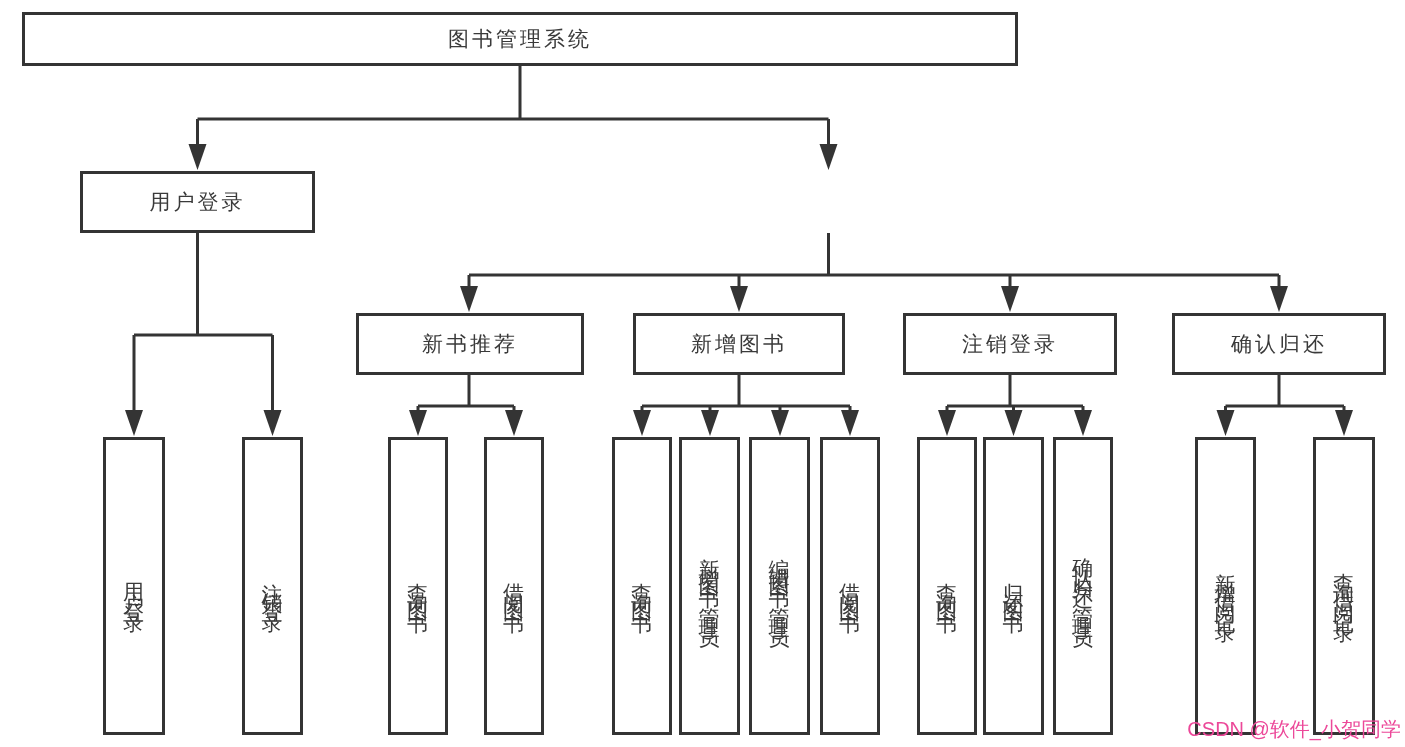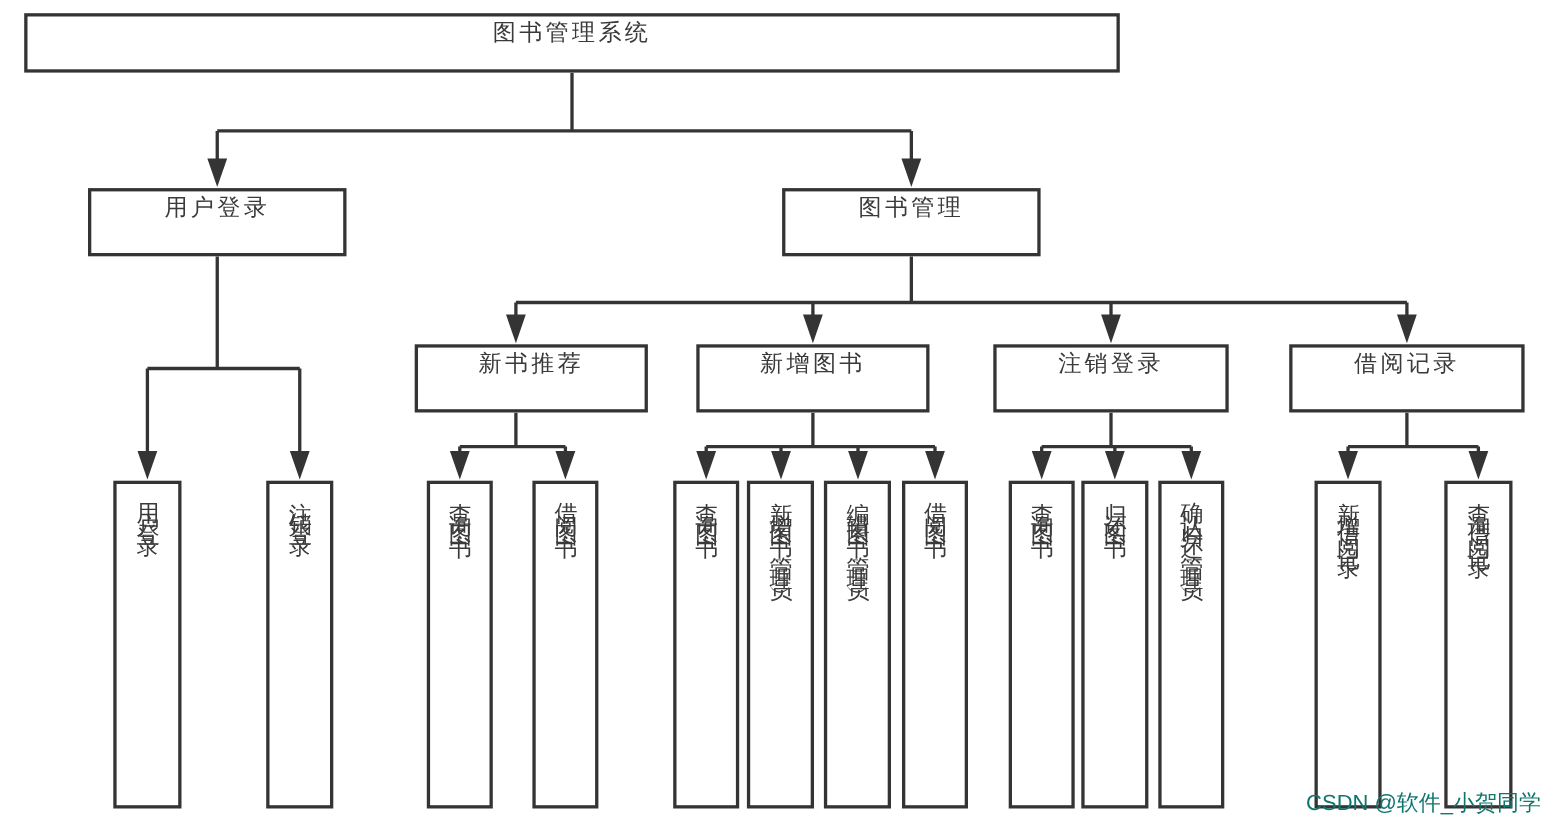--- a/index.html
+++ b/index.html
@@ -16,20 +16,21 @@
     position: absolute;
     left: 0; top: 0;
     z-index: 1;
   }
   .box {
     position: absolute;
     box-sizing: border-box;
     border: 3px solid #343434;
     background: #ffffff;
     display: flex;
+    align-items: center;
     justify-content: center;
     z-index: 2;
   }
   .hlabel {
     font-size: 21px;
     letter-spacing: 3px;
     white-space: nowrap;
     color: #3a3a3a;
   }
   .vlabel {
@@ -38,21 +39,21 @@
     letter-spacing: 10px;
     line-height: 1;
     color: #3a3a3a;
   }
   .watermark {
     position: absolute;
     right: 4px;
     bottom: 4px;
     z-index: 5;
     font-size: 20px;
-    color: #0f766e;
+    color: #ec4899;
     white-space: nowrap;
   }
 </style>
 </head>
 <body>
 
 <div class="canvas">
 
   <svg class="wires" width="1405" height="747" viewBox="0 0 1405 747">
 
@@ -87,35 +88,32 @@
     <polygon points="1335,410 1353,410 1344,436" fill="#343434"></polygon>
   </svg>
 
   <div class="box" style="left:22px; top:12px; width:996px; height:54px;">
     <span class="hlabel">图书管理系统</span>
   </div>
 
   <div class="box" style="left:80px; top:171px; width:235px; height:62px;">
     <span class="hlabel">用户登录</span>
   </div>
-  <div class="box" style="left:711px; top:171px; width:235px; height:62px;">
-    <span class="hlabel">图书管理</span>
-  </div>
 
-  <div class="box" style="left:377px; top:313px; width:212px; height:62px;">
+  <div class="box" style="left:356px; top:313px; width:228px; height:62px;">
     <span class="hlabel">新书推荐</span>
   </div>
   <div class="box" style="left:633px; top:313px; width:212px; height:62px;">
     <span class="hlabel">新增图书</span>
   </div>
   <div class="box" style="left:903px; top:313px; width:214px; height:62px;">
     <span class="hlabel">注销登录</span>
   </div>
   <div class="box" style="left:1172px; top:313px; width:214px; height:62px;">
-    <span class="hlabel">借阅记录</span>
+    <span class="hlabel">确认归还</span>
   </div>
 
   <div class="box" style="left:103px; top:437px; width:62px; height:298px;">
     <span class="vlabel">用户登录</span>
   </div>
   <div class="box" style="left:242px; top:437px; width:61px; height:298px;">
     <span class="vlabel">注销登录</span>
   </div>
 
   <div class="box" style="left:388px; top:437px; width:60px; height:298px;">

